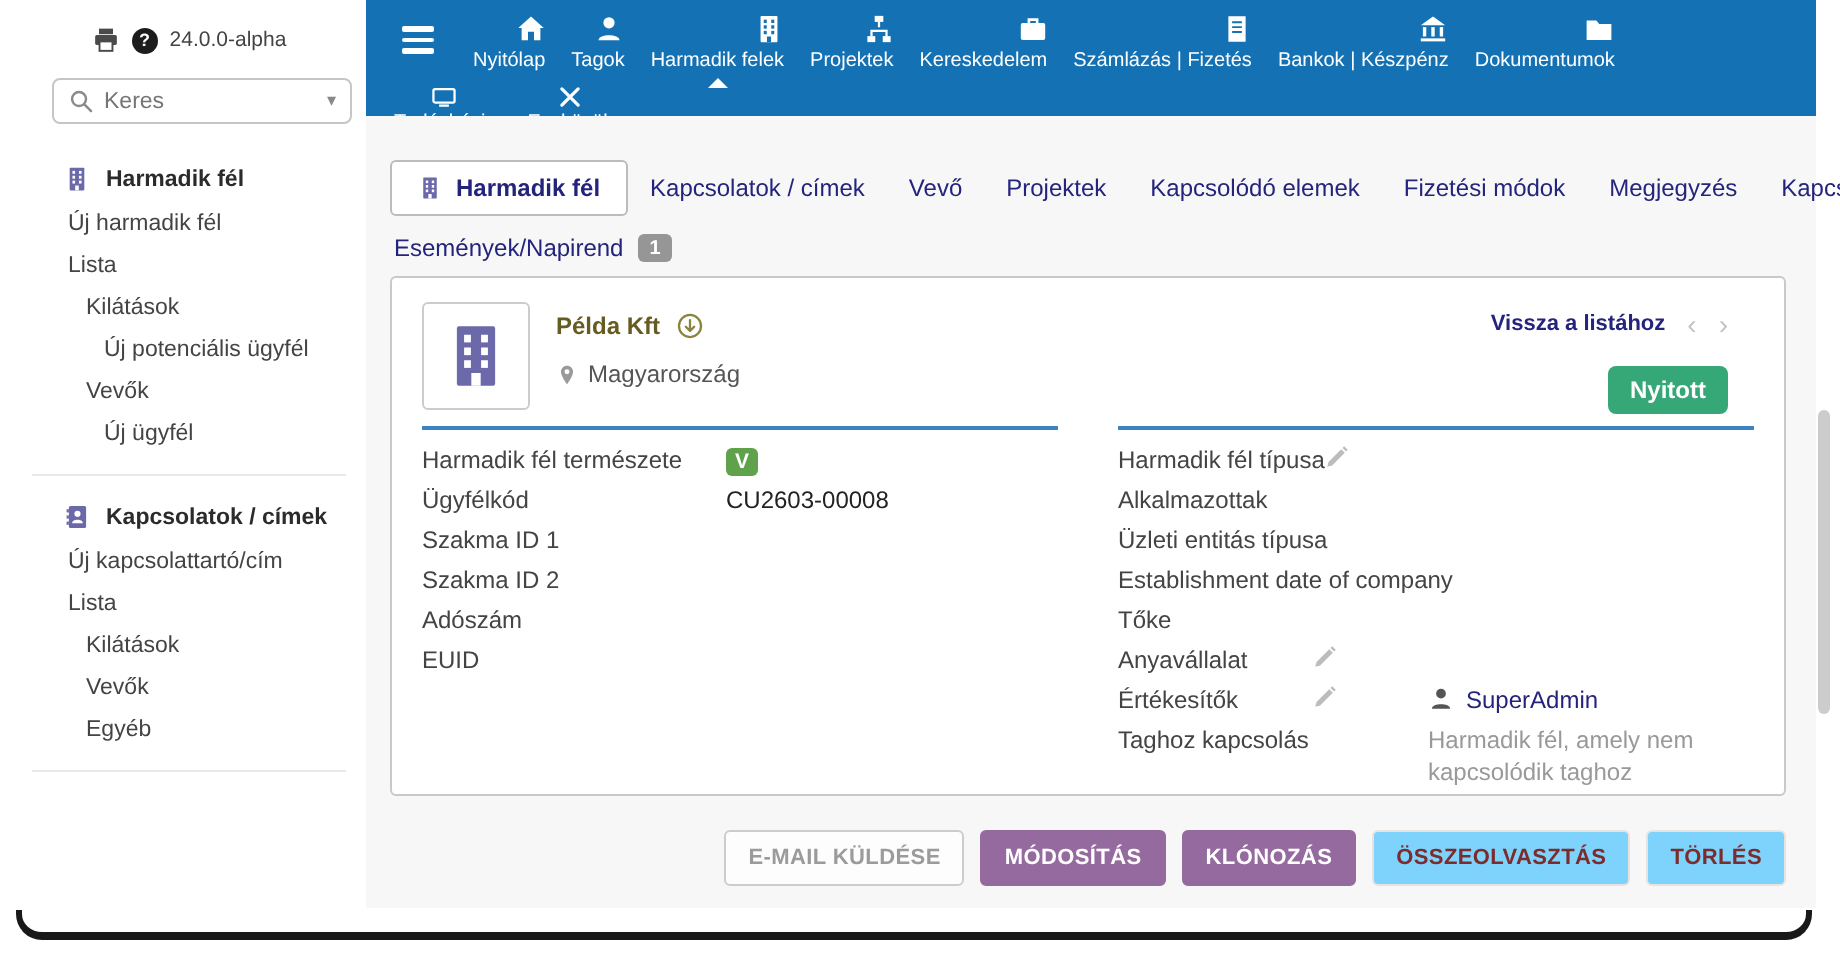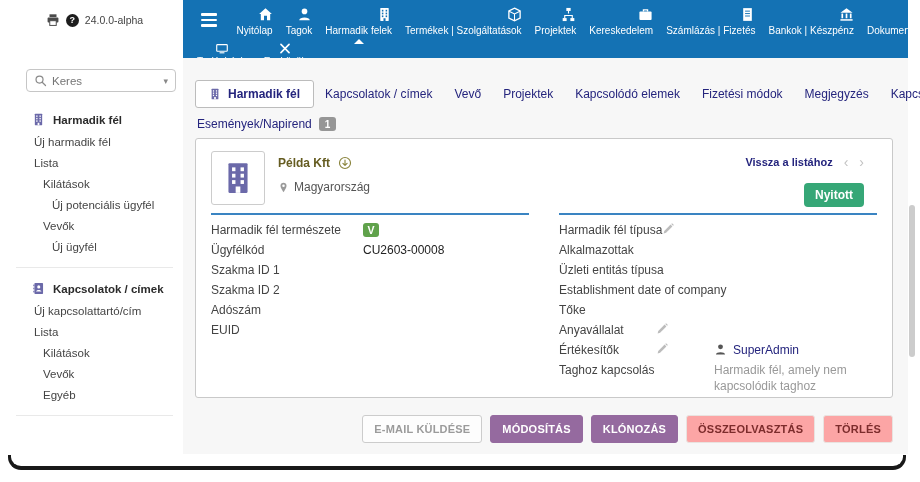--- a/index.html
+++ b/index.html
@@ -7,21 +7,21 @@
     width: 920px; height: 482px; position: relative; overflow: hidden;
     background: #fff; color: #333;
     font-family: "Liberation Sans", "DejaVu Sans", sans-serif; font-size: 12px;
   }
   svg { display: block; }
 
   
   .sidebar { position: absolute; left: 6px; top: 0; width: 177px; height: 454px; background: #fff; }
   .meta-row { display: flex; align-items: center; justify-content: center; gap: 6px; padding-top: 13px; color: #444; font-size: 10.5px; }
   .help-circle { width: 13px; height: 13px; border-radius: 50%; background: #1d1d1d; color: #fff; font-size: 9px; font-weight: bold; display: flex; align-items: center; justify-content: center; }
-  .search-box { margin: 42px 0 0 20px; width: 150px; height: 23px; border: 1px solid #c6c6c6; border-radius: 4px; display: flex; align-items: center; padding: 0 7px; gap: 5px; background: #fff; }
+  .search-box { margin: 12px 0 0 20px; width: 150px; height: 23px; border: 1px solid #c6c6c6; border-radius: 4px; display: flex; align-items: center; padding: 0 7px; gap: 5px; background: #fff; }
   .search-box input { border: 0; outline: 0; flex: 1; min-width: 0; font-size: 11.5px; color: #666; font-family: inherit; background: transparent; }
   .search-caret { color: #888; font-size: 9px; }
   .nav { margin-top: 16px; }
   .nav-section-title { display: flex; gap: 8px; align-items: center; padding: 5px 0 6px 26px; font-weight: bold; color: #2b2b2b; font-size: 11.5px; cursor: pointer; }
   .nav-item { padding: 4px 0 5px 28px; color: #444; font-size: 11.5px; cursor: pointer; white-space: nowrap; }
   .nav-item.i1 { padding-left: 37px; }
   .nav-item.i2 { padding-left: 46px; }
   .divider { border-top: 1px solid #e9e9e9; margin: 9px 10px; }
 
   
@@ -61,21 +61,21 @@
   .fvalue { color: #222; min-width: 0; }
   .vbadge { background: #60a24b; color: #fff; font-weight: bold; font-size: 10.5px; padding: 1px 4.5px; border-radius: 3px; }
   .muted { color: #999; max-width: 175px; white-space: normal; }
   .seller { display: flex; gap: 6px; align-items: center; color: #24247d; cursor: pointer; }
   .pencil { cursor: pointer; }
 
   .actions-row { position: absolute; right: 15px; top: 357px; display: flex; gap: 8px; }
   .btn { font-size: 11px; font-weight: bold; padding: 7px 11px; border-radius: 3px; letter-spacing: .2px; cursor: pointer; white-space: nowrap; font-family: inherit; }
   .btn-disabled { background: #fdfdfd; border: 1px solid #ccc; color: #9b9b9b; }
   .btn-primary { background: #956a9f; border: 1px solid #956a9f; color: #fff; }
-  .btn-soft { background: #fca5a5; border: 1px solid #e9e3e0; color: #7c2c2c; }
+  .btn-soft { background: #7dd3fc; border: 1px solid #e9e3e0; color: #7c2c2c; }
 
   .scrollbar-thumb { position: absolute; left: 909px; top: 205px; width: 6px; height: 152px; background: #ccc; border-radius: 3px; cursor: pointer; }
   .bottom-frame { position: absolute; left: 8px; top: 455px; width: 898px; height: 15px; border-left: 3px solid #191919; border-right: 3px solid #191919; border-bottom: 4px solid #191919; border-radius: 0 0 13px 13px; }
 </style>
 </head>
 <body>
 
 <aside class="sidebar">
   <div class="meta-row">
     <span>
@@ -189,29 +189,20 @@
               <rect x="5.2" y="6" width="1.6" height="1.8"></rect>
               <rect x="9.2" y="6" width="1.6" height="1.8"></rect>
               <rect x="5.2" y="9" width="1.6" height="1.8"></rect>
               <rect x="9.2" y="9" width="1.6" height="1.8"></rect>
               <rect x="6.9" y="12" width="2.2" height="3"></rect>
             </g>
           </svg>
         </span>
       <span>Harmadik felek</span>
       <span class="caret-active"></span>
-    </div>
-    <div class="menu-item">
-      <span>
-          <svg width="15" height="15" viewBox="0 0 16 16">
-            <path d="M8 1.2 14 4.2v7.6L8 14.8 2 11.8V4.2Z" fill="none" stroke="#fff" stroke-width="1.4"></path>
-            <path d="M2.2 4.5 8 7.4l5.8-2.9M8 7.4V14.5" fill="none" stroke="#fff" stroke-width="1.1"></path>
-          </svg>
-        </span>
-      <span>Termékek | Szolgáltatások</span>
     </div>
     <div class="menu-item">
       <span>
           <svg width="15" height="15" viewBox="0 0 16 16">
             <path d="M8 4v3M4 12V9h8v3" fill="none" stroke="#fff" stroke-width="1.2"></path>
             <rect x="5.7" y="1" width="4.6" height="3.2" fill="#fff"></rect>
             <rect x="1.8" y="11.8" width="4.2" height="3.2" fill="#fff"></rect>
             <rect x="10" y="11.8" width="4.2" height="3.2" fill="#fff"></rect>
           </svg>
         </span>

